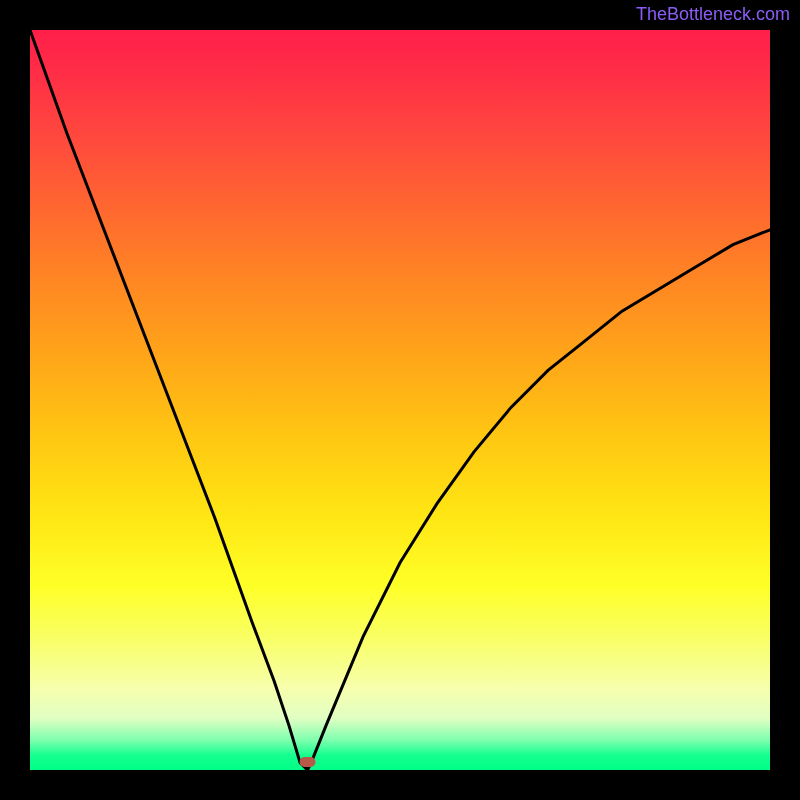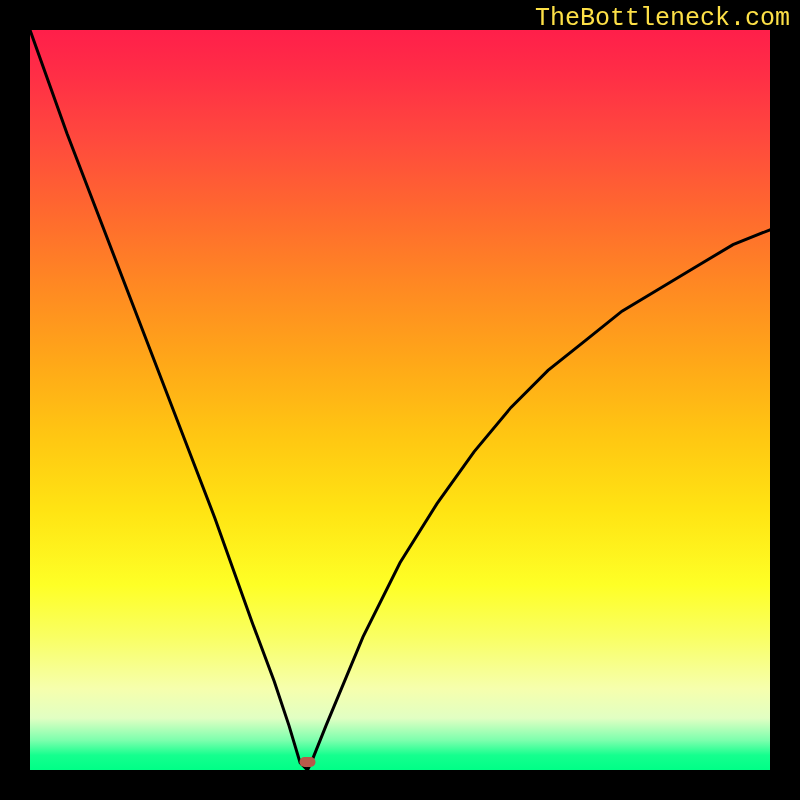--- a/index.html
+++ b/index.html
@@ -7,23 +7,23 @@
     width: 800px;
     height: 800px;
     background: #000000;
     position: relative;
     overflow: hidden;
   }
   .watermark {
     position: absolute;
     top: 4px;
     right: 10px;
-    color: #fde047;
-    font-family: Liberation Mono, monospace;
-    font-size: 25px;
+    color: #8b5cf6;
+    font-family: Liberation Sans, sans-serif;
+    font-size: 18px;
     font-weight: 500;
     z-index: 10;
   }
   .plot-area {
     position: absolute;
     top: 30px;
     left: 30px;
     width: 740px;
     height: 740px;
     background: linear-gradient(to bottom,

